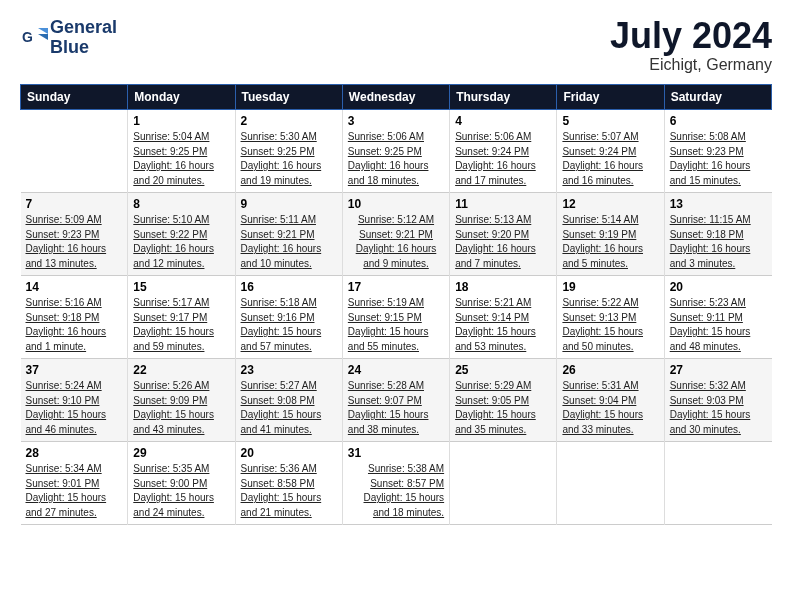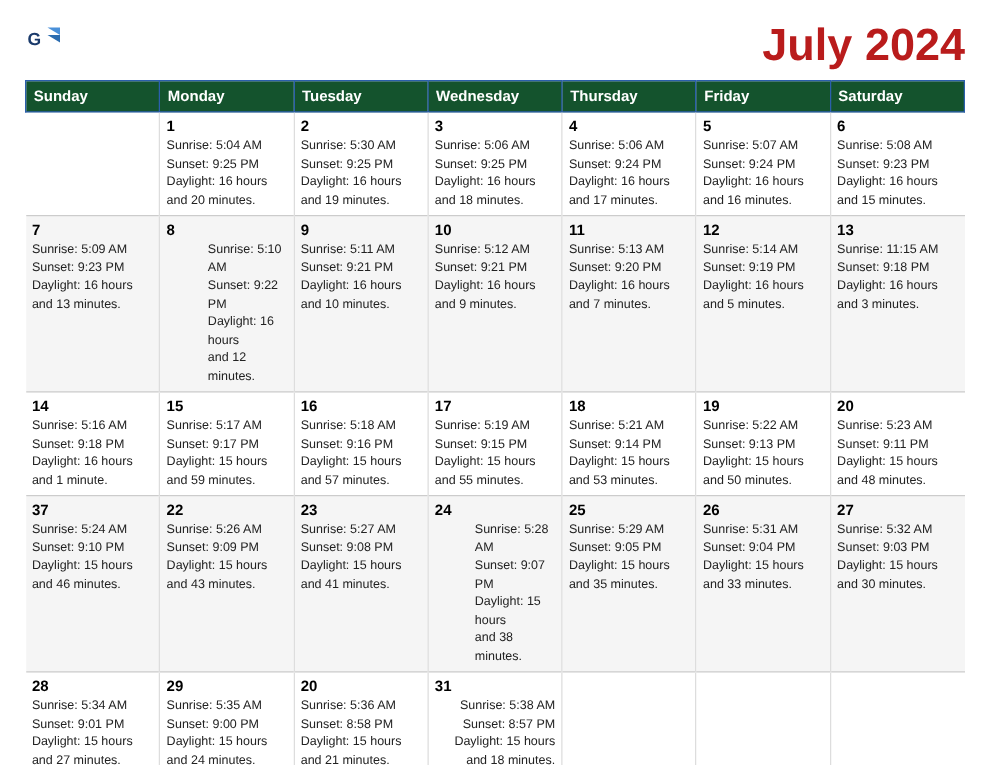--- a/index.html
+++ b/index.html
@@ -37,36 +37,36 @@
       width: 28px;
       height: 28px;
       margin-right: 2px;
     }
     .title-block {
       text-align: right;
     }
     .month-title {
       font-size: 36px;
       font-weight: bold;
-      color: #b91c1c;
+      color: #0f172a;
       line-height: 1;
       text-align: right;
     }
     .subtitle {
       font-size: 16px;
       color: #333;
       margin-top: 2px;
     }
     table {
       width: 100%;
       border-collapse: collapse;
       font-size: 10.5px;
     }
     thead tr th {
-      background: #14532d;
+      background: #0f172a;
       color: #fff;
       font-weight: bold;
       font-size: 12px;
       padding: 5px 6px;
       text-align: left;
       border: 1px solid #2b5fac;
     }
     tbody tr {
       border-bottom: 1px solid #ccc;
     }
@@ -87,37 +87,43 @@
     .day-num {
       font-weight: bold;
       font-size: 12px;
       display: block;
       margin-bottom: 2px;
     }
     .day-info {
       color: #222;
       line-height: 1.45;
       font-size: 10px;
+      text-decoration: underline;
     }
     .empty { background: #fff; }
   </style>
 </head>
 <body>
 
 <div class="page">
   <div class="header">
     <div class="logo">
       <svg class="logo-icon" viewBox="0 0 28 28">
         <text x="2" y="18" font-size="14" font-weight="bold" fill="#1a3a6b">G</text>
         <polygon points="18,4 28,10 28,4" fill="#4a90d9"></polygon>
         <polygon points="18,10 28,16 28,10" fill="#2b6cb0"></polygon>
       </svg>
+      <div class="logo-text">
+        <span>General</span><br>
+        <span>Blue</span>
+      </div>
     </div>
     <div class="title-block">
       <div class="month-title">July 2024</div>
+      <div class="subtitle">Eichigt, Germany</div>
     </div>
   </div>
 
   <table>
     <thead>
       <tr>
         <th>Sunday</th>
         <th>Monday</th>
         <th>Tuesday</th>
         <th>Wednesday</th>
@@ -175,35 +181,35 @@
         <tr>
           <td>
             <span class="day-num">7</span>
             <div class="day-info" style="white-space: pre-line;">Sunrise: 5:09 AM
 Sunset: 9:23 PM
 Daylight: 16 hours
 and 13 minutes.</div>
           </td>
           <td>
             <span class="day-num">8</span>
-            <div class="day-info" style="white-space: pre-line; margin-left: 33px;">Sunrise: 5:10 AM
+            <div class="day-info" style="white-space: pre-line;">Sunrise: 5:10 AM
 Sunset: 9:22 PM
 Daylight: 16 hours
 and 12 minutes.</div>
           </td>
           <td>
             <span class="day-num">9</span>
             <div class="day-info" style="white-space: pre-line;">Sunrise: 5:11 AM
 Sunset: 9:21 PM
 Daylight: 16 hours
 and 10 minutes.</div>
           </td>
           <td>
             <span class="day-num">10</span>
-            <div class="day-info" style="white-space: pre-line;">Sunrise: 5:12 AM
+            <div class="day-info" style="white-space: pre-line; text-align: center;">Sunrise: 5:12 AM
 Sunset: 9:21 PM
 Daylight: 16 hours
 and 9 minutes.</div>
           </td>
           <td>
             <span class="day-num">11</span>
             <div class="day-info" style="white-space: pre-line;">Sunrise: 5:13 AM
 Sunset: 9:20 PM
 Daylight: 16 hours
 and 7 minutes.</div>
@@ -291,21 +297,21 @@
           </td>
           <td>
             <span class="day-num">23</span>
             <div class="day-info" style="white-space: pre-line;">Sunrise: 5:27 AM
 Sunset: 9:08 PM
 Daylight: 15 hours
 and 41 minutes.</div>
           </td>
           <td>
             <span class="day-num">24</span>
-            <div class="day-info" style="white-space: pre-line; margin-left: 32px;">Sunrise: 5:28 AM
+            <div class="day-info" style="white-space: pre-line;">Sunrise: 5:28 AM
 Sunset: 9:07 PM
 Daylight: 15 hours
 and 38 minutes.</div>
           </td>
           <td>
             <span class="day-num">25</span>
             <div class="day-info" style="white-space: pre-line;">Sunrise: 5:29 AM
 Sunset: 9:05 PM
 Daylight: 15 hours
 and 35 minutes.</div>

